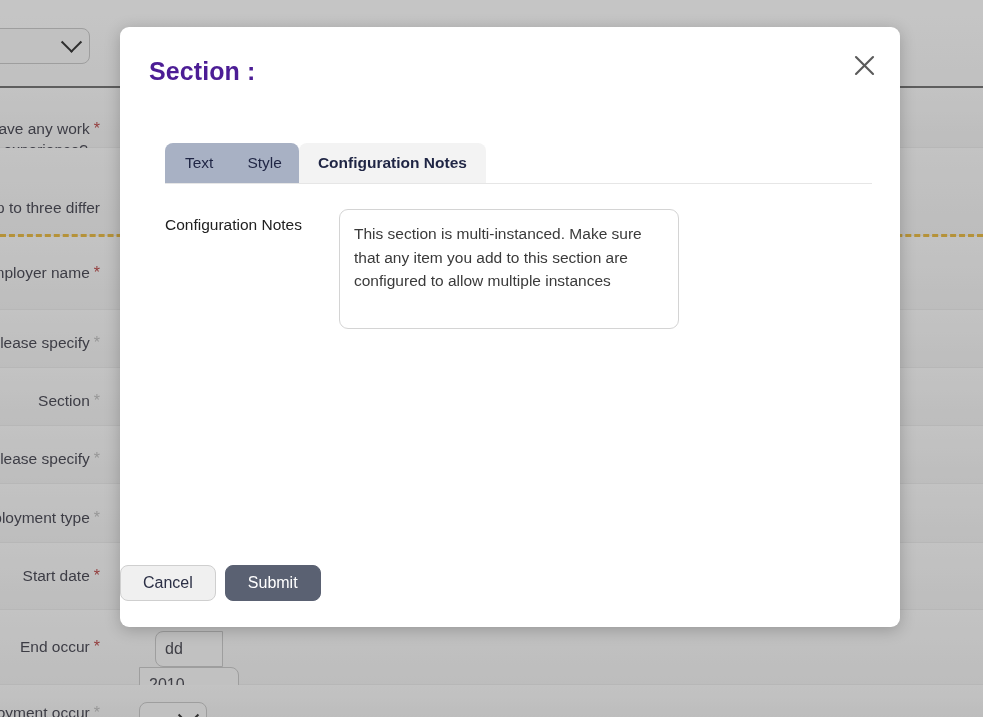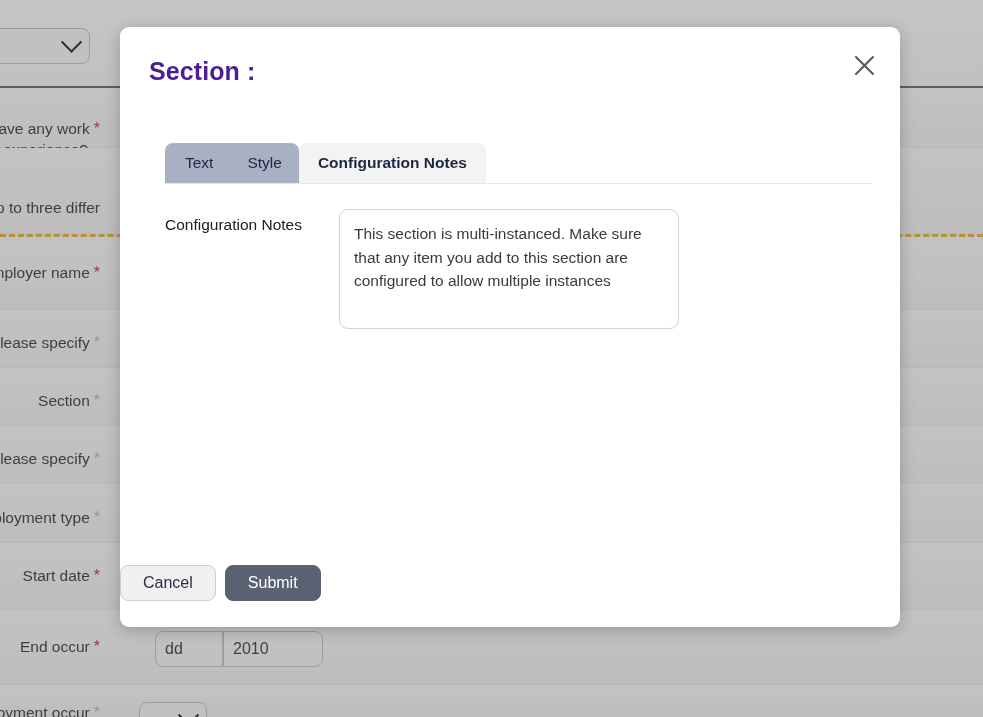--- a/index.html
+++ b/index.html
@@ -286,21 +286,21 @@
 
   <div class="bg-row" style="top:543px; height:67px;"></div>
   <div class="bg-label" style="top:566px; right:883px;text-align:center;">
     <span>Start date</span><span class="req">*</span>
   </div>
 
   <div class="bg-row" style="top:610px; height:75px;"></div>
   <div class="bg-label" style="top:637px; right:883px;">
     <span>End occur</span><span class="req">*</span>
   </div>
-  <div class="date-group" style="left:155px; top:631px;">
+  <div class="date-group" style="left:139px; top:631px;flex-direction:column;">
     <div class="date-sel" style="width:68px;">
       <span>dd</span>
       <span class="chev"></span>
     </div>
     <div class="date-sel" style="width:100px;">
       <span>2010</span>
       <span class="chev"></span>
     </div>
   </div>
 

